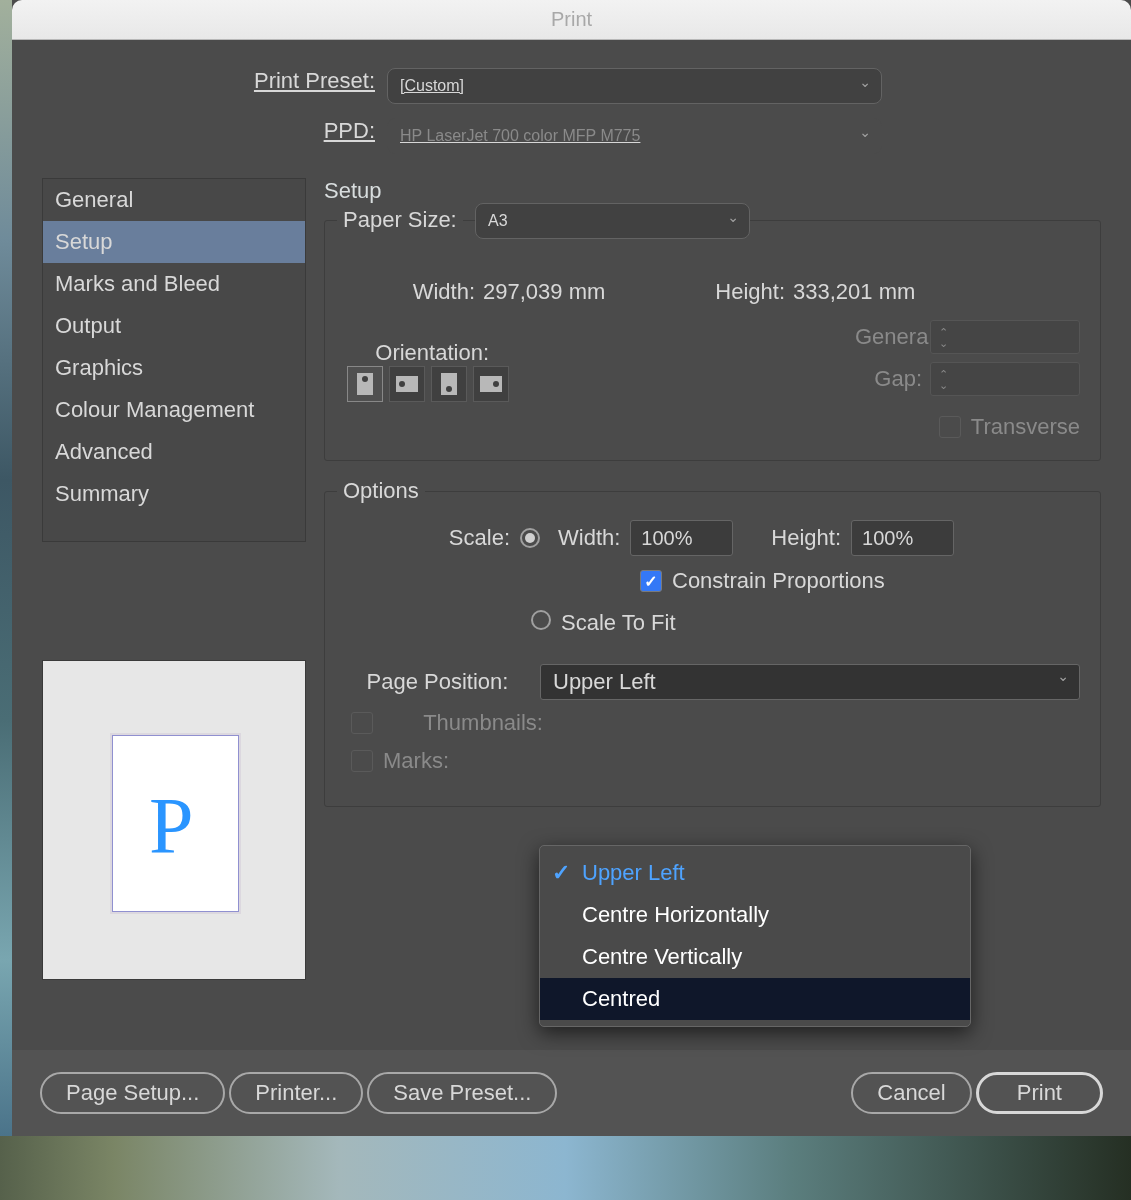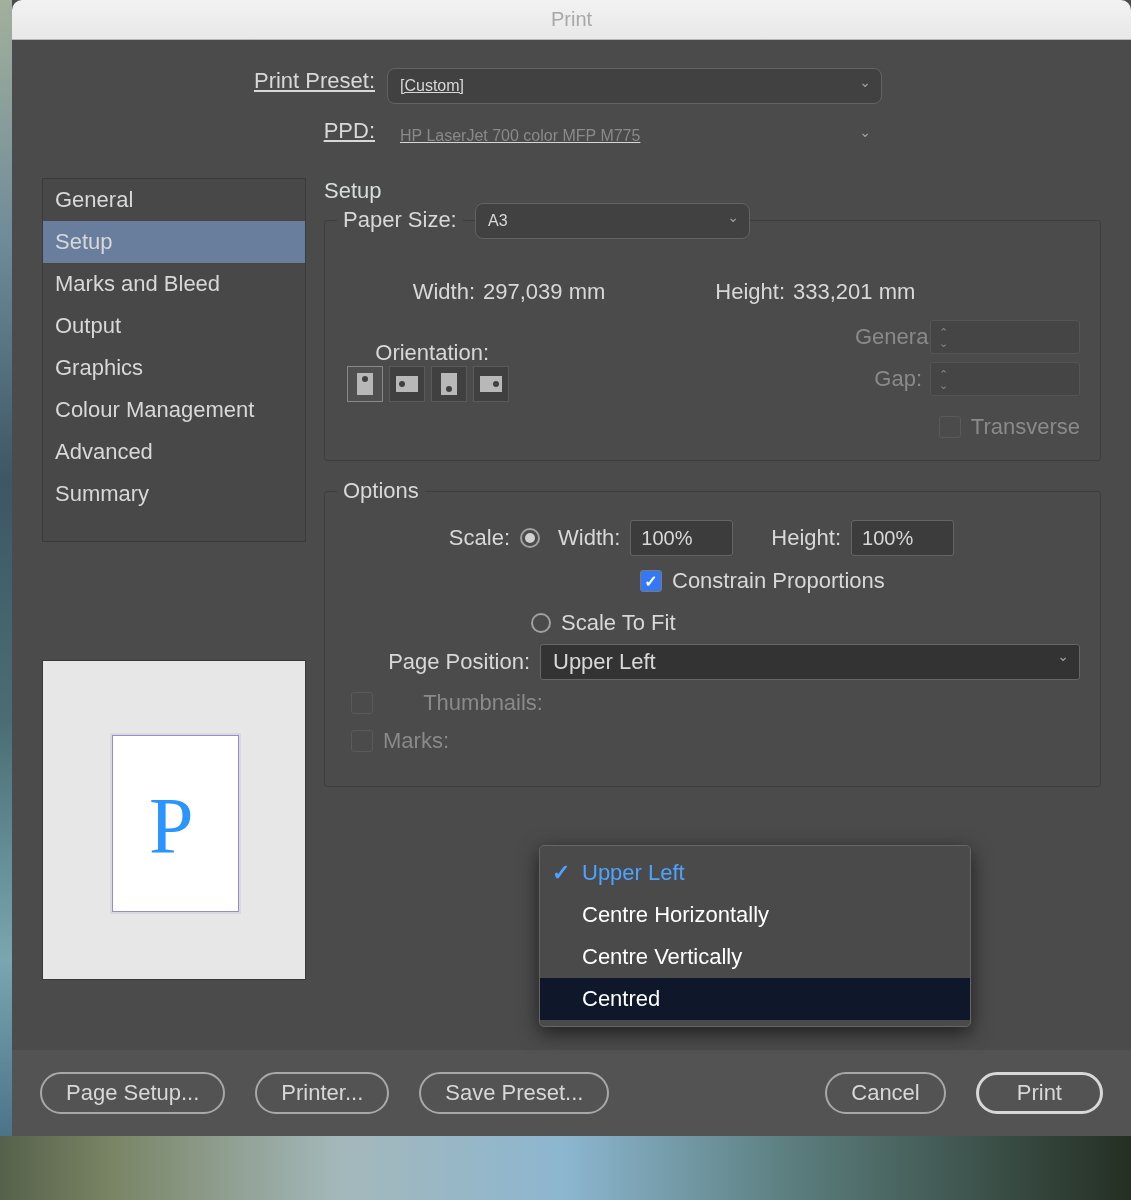--- a/index.html
+++ b/index.html
@@ -64,40 +64,40 @@
   .cblab.enabled { color:#d8d8d8;}
 
   .opt-row { display:flex; align-items:center; margin-bottom: 12px;}
   .radio { width:20px; height:20px; border:2px solid #a0a0a0; border-radius:50%; margin-right:10px; display:flex; align-items:center; justify-content:center; cursor:pointer;}
   .radio.sel::after { content:""; width:10px; height:10px; background:#d0d0d0; border-radius:50%;}
   .scale-label { width:175px; text-align:right; font-size:22px; padding-right:10px; font-weight:300;}
   .wh-lab { font-size: 22px; margin-right: 10px; margin-left:8px; font-weight:300;}
   .txt-input { width: 103px; height: 36px; background:#3c3c3c; border:1px solid #656565; border-radius:3px; color:#d8d8d8; font-size:20px; padding: 0 10px;}
 
   .cp-row { display:flex; align-items:center; margin-bottom: 16px; margin-left: 295px;}
-  .stf-row { display:flex; align-items:center; margin-bottom: 8px; margin-left: 186px;}
+  .stf-row { display:flex; align-items:flex-start; margin-bottom: 28px; margin-left: 186px;}
 
   .pp-row { display:flex; align-items:center; margin-bottom: 10px;}
-  .pp-label { width: 195px; text-align:right; font-size:22px; padding-right:10px; font-weight:300;}
+  .pp-label { width: 195px; text-align:center; font-size:22px; padding-right:10px; font-weight:300;}
   .pp-dd { flex:1; background:#333; border:1px solid #666; border-radius:3px; height:36px; display:flex; align-items:center; padding:0 12px; font-size:22px; position:relative; cursor:pointer;}
 
   .thumb-row { display:flex; align-items:center; margin-bottom: 12px;}
   .thumb-lab { width: 160px; text-align:right; font-size:22px; color:#8a8a8a; padding-left:40px; font-weight:300;}
 
   .popup-menu { position:absolute; left: 539px; top: 845px; width: 432px; background:#4a4a4a; border:1px solid #666; border-radius:5px; box-shadow: 0 6px 20px rgba(0,0,0,.6); z-index:100; padding: 6px 0;}
   .popup-item { padding: 8px 14px 8px 42px; font-size:22px; color:#fff; cursor:pointer; position:relative; font-weight:300;}
   .popup-item.sel { color:#4ea3ff;}
   .popup-item.hi { background:#0f172a;}
   .popup-item.sel::before { content:"✓"; position:absolute; left: 12px; font-weight:bold;}
 
   .preview-box { position:absolute; left: 30px; top: 620px; width: 264px; height: 320px; background:#e7e7e7; border:1px solid #3a3a3a; }
   .preview-page { position:absolute; left: 70px; top: 75px; width: 125px; height: 175px; background:#fff; outline:1px solid #9090d0; box-shadow: 0 0 0 3px rgba(200,190,210,.35);}
   .preview-p { position:absolute; left: 36px; top: 45px; font-family: Georgia, serif; font-size: 80px; color:#2a95ff; font-weight: normal;}
 
-  .footer { position:absolute; left:0; right:0; bottom:0; height: 86px; display:flex; align-items:center; padding: 0 28px; gap: 30px; background:#535353;}
+  .footer { position:absolute; left:0; right:0; bottom:0; height: 86px; display:flex; align-items:center; padding: 0 28px; gap: 4px; background:#535353;}
   .btn { height: 42px; border: 2px solid #a8a8a8; border-radius: 21px; background:transparent; color:#d8d8d8; font-size:22px; padding: 0 24px; cursor:pointer; font-weight:300;}
   .btn.primary { border-width:3px; border-color:#d8d8d8; padding: 0 38px;}
   .spacer { flex: 1;}
 </style>
 </head>
 <body>
 
 <div class="left-edge"></div>
 <div class="bottom-edge"></div>
 <div class="dialog-bg"></div>

